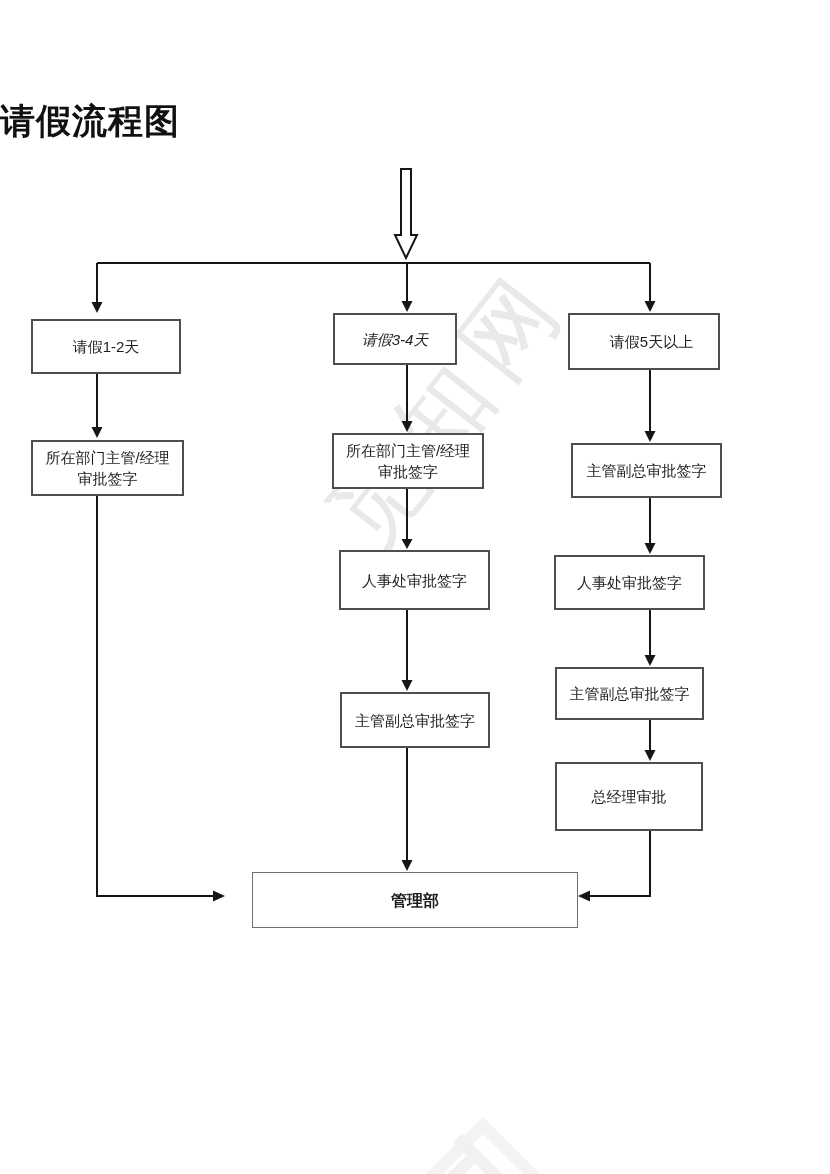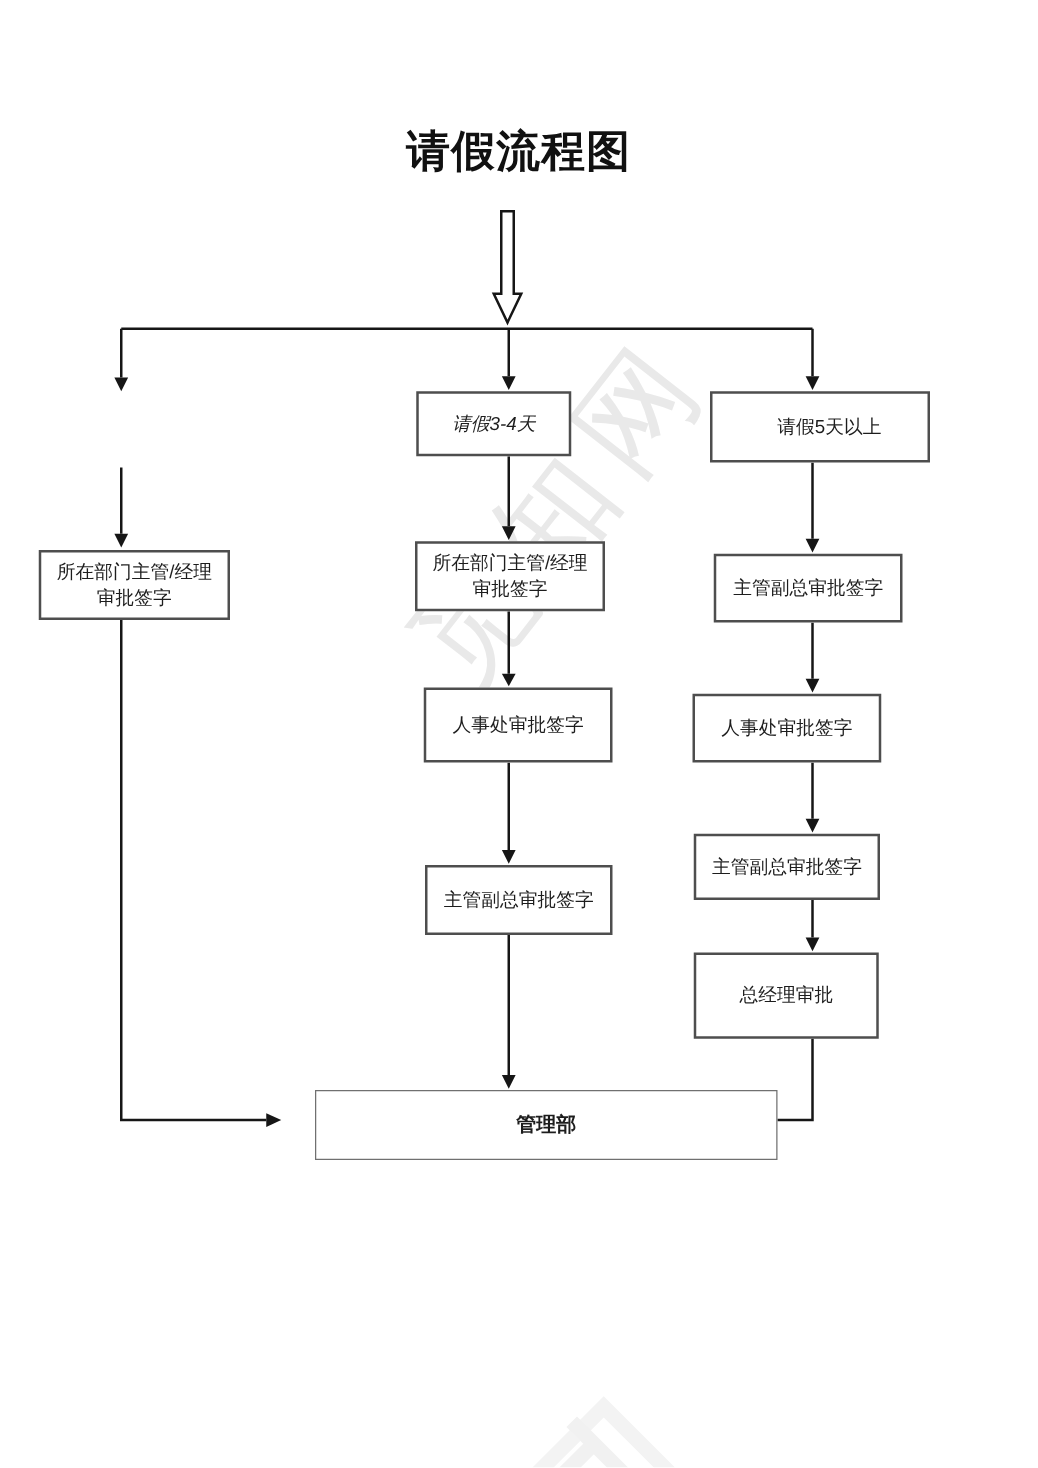--- a/index.html
+++ b/index.html
@@ -1,21 +1,21 @@
 <!DOCTYPE html>
 <html><head>
 <meta charset="utf-8">
 <style>
   html,body{margin:0;padding:0;background:#ffffff;}
   .page{
     position:relative;width:830px;height:1174px;background:#ffffff;
     overflow:hidden;font-family:"Liberation Sans",sans-serif;
   }
   .title{
-    position:absolute;left:0;right:0;top:98px;text-align:center;
+    position:absolute;left:0;right:0;top:98px;text-align:left;
     font-family:"Liberation Serif","DejaVu Serif",serif;
     font-size:35px;font-weight:700;color:#111;letter-spacing:1px;z-index:4;
   }
   .subtitle{
     position:absolute;left:0;right:0;top:142px;text-align:center;
     font-family:"Liberation Serif","DejaVu Serif",serif;
     font-size:17px;font-weight:700;color:#161616;z-index:4;
   }
   .wm-text{
     position:absolute;left:448px;top:408px;z-index:1;
@@ -40,30 +40,30 @@
   .node{
     position:absolute;background:#ffffff;border:2px solid #4e4e4e;
     display:flex;align-items:center;justify-content:center;
     text-align:center;font-size:15px;color:#1d1d1d;line-height:21px;
     box-sizing:border-box;z-index:3;padding:0 6px;white-space:pre-line;
   }
   .node.final{border:1.5px solid #707070;font-weight:700;font-size:16px;}
   
   .b1l{left:31px;top:319px;width:150px;height:55px;}
   .b1m{left:333px;top:313px;width:124px;height:52px;font-style:italic;}
-  .b1r{left:568px;top:313px;width:176px;height:57px;padding-left:21px;}
+  .b1r{left:568px;top:313px;width:152px;height:57px;padding-left:21px;}
   .b2l{left:31px;top:440px;width:153px;height:56px;}
   .b2m{left:332px;top:433px;width:152px;height:56px;}
   .b3m{left:339px;top:550px;width:151px;height:60px;}
   .b4m{left:340px;top:692px;width:150px;height:56px;}
   .b2r{left:571px;top:443px;width:151px;height:55px;}
   .b3r{left:554px;top:555px;width:151px;height:55px;}
   .b4r{left:555px;top:667px;width:149px;height:53px;}
   .b5r{left:555px;top:762px;width:148px;height:69px;}
-  .bfin{left:252px;top:872px;width:370px;height:56px;}
+  .bfin{left:252px;top:872px;width:326px;height:56px;}
 </style>
 </head>
 <body>
 
 <div class="page">
 
   <div class="wm-text">觅知网</div>
   <div class="wm-diamond"></div>
   <div class="wm-stroke1"></div>
   <div class="wm-stroke2"></div>
@@ -106,20 +106,21 @@
       <polygon points="401.5,860 412.5,860 407,871"></polygon>
       <polygon points="213,890.5 213,901.5 225,896"></polygon>
       <polygon points="590,890.5 590,901.5 578,896"></polygon>
     </g>
 
     <polygon points="401,169 411,169 411,235 417,235 406,258 395,235 401,235" fill="#ffffff" stroke="#161616" stroke-width="2"></polygon>
   </svg>
 
   <div class="title">请假流程图</div>
 
+  <div class="node b1l">请假1-2天</div>
   <div class="node b1m">请假3-4天</div>
   <div class="node b1r">请假5天以上</div>
 
   <div class="node b2l">所在部门主管/经理
 审批签字</div>
 
   <div class="node b2m">所在部门主管/经理
 审批签字</div>
   <div class="node b3m">人事处审批签字</div>
   <div class="node b4m">主管副总审批签字</div>

